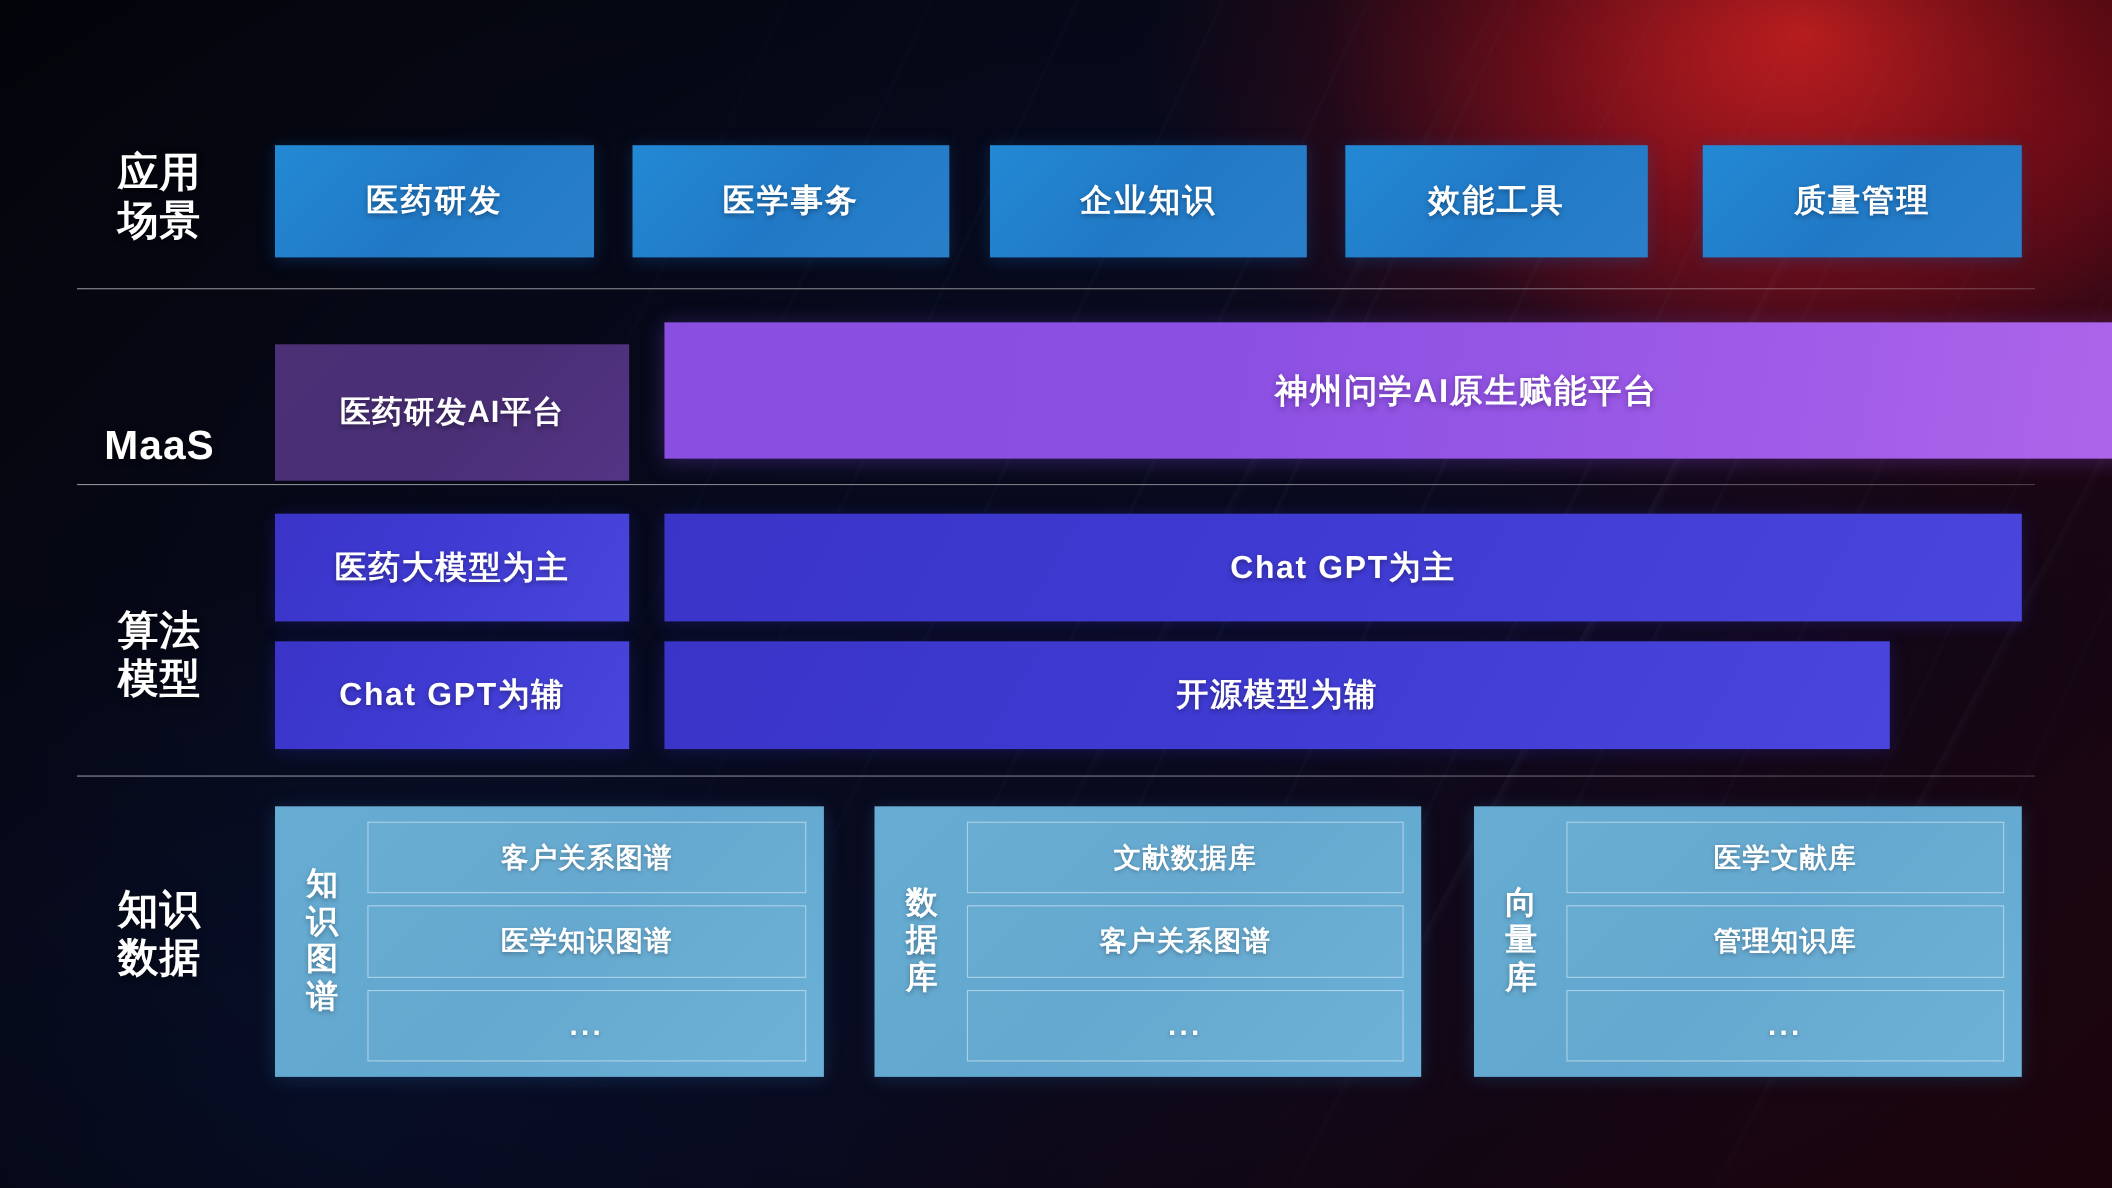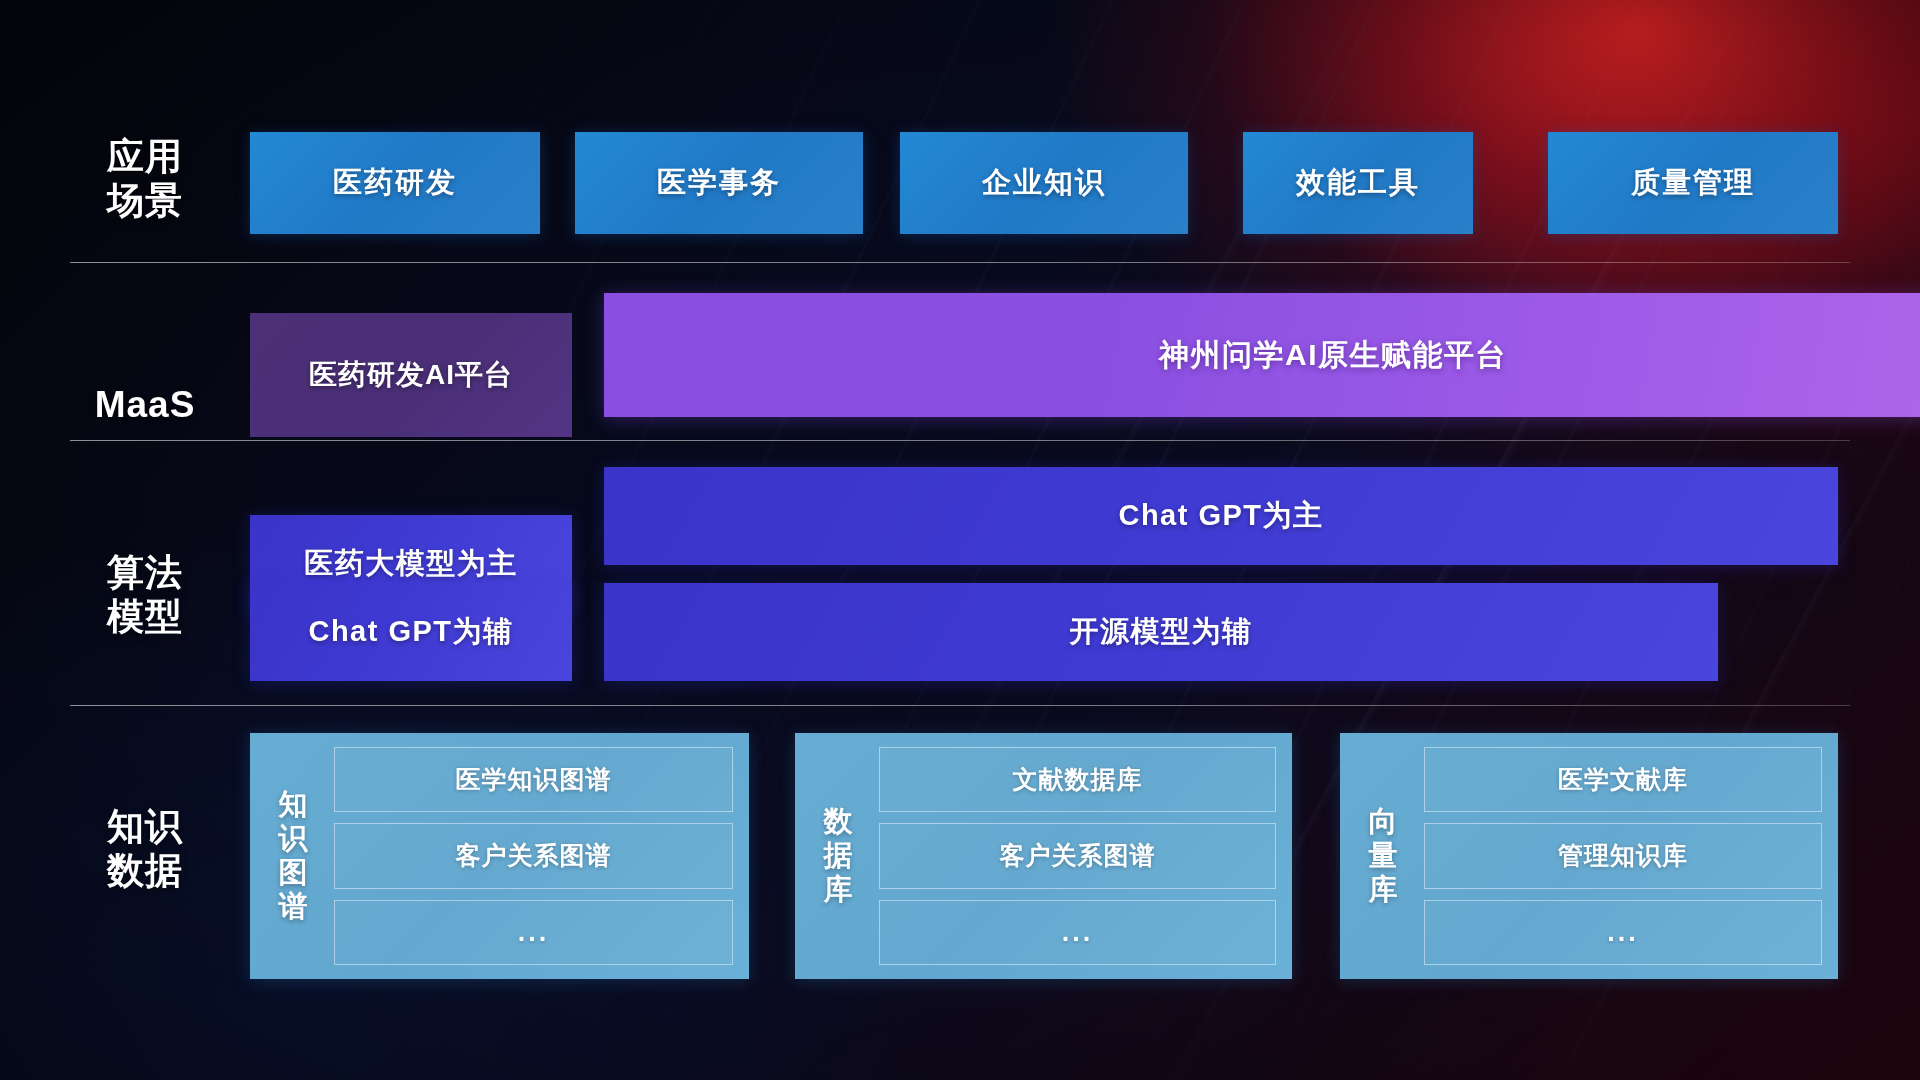--- a/index.html
+++ b/index.html
@@ -169,21 +169,21 @@
 
     <div class="app-box" style="left:250px;  width:290px; top:132px;">
       <span>医药研发</span>
     </div>
     <div class="app-box" style="left:575px;  width:288px; top:132px;">
       <span>医学事务</span>
     </div>
     <div class="app-box" style="left:900px;  width:288px; top:132px;">
       <span>企业知识</span>
     </div>
-    <div class="app-box" style="left:1223px; width:230px; top:132px;margin-left:20px;">
+    <div class="app-box" style="left:1223px; width:275px; top:132px;">
       <span>效能工具</span>
     </div>
     <div class="app-box" style="left:1548px; width:290px; top:132px;">
       <span>质量管理</span>
     </div>
 
     <div class="divider" style="top:262px;"></div>
 
     <div class="rowlabel" style="top:335px;margin-top:48px;">
       <div>MaaS</div>
@@ -196,21 +196,21 @@
       <span>神州问学AI原生赋能平台</span>
     </div>
 
     <div class="divider" style="top:440px;"></div>
 
     <div class="rowlabel" style="top:512px;margin-top:39px;">
       <div>算法</div>
       <div>模型</div>
     </div>
 
-    <div class="algo-box" style="left:250px; width:322px; top:467px;margin-top:48px;">
+    <div class="algo-box" style="left:250px; width:322px; top:467px;">
       <span>医药大模型为主</span>
     </div>
     <div class="algo-box" style="left:604px; width:1234px; top:467px;">
       <span>Chat GPT为主</span>
     </div>
 
     <div class="algo-box" style="left:250px; width:322px; top:583px;">
       <span>Chat GPT为辅</span>
     </div>
     <div class="algo-box" style="left:604px; width:1114px; top:583px;">
@@ -225,22 +225,22 @@
     </div>
 
     <div class="kgroup" style="left:250px; width:499px; top:733px;">
       <div class="kgroup-label">
         <span>知</span>
         <span>识</span>
         <span>图</span>
         <span>谱</span>
       </div>
       <div class="kgroup-items">
+        <div class="kchip">客户关系图谱</div>
         <div class="kchip">医学知识图谱</div>
-        <div class="kchip">客户关系图谱</div>
         <div class="kchip ellipsis">...</div>
       </div>
     </div>
 
     <div class="kgroup" style="left:795px; width:497px; top:733px;">
       <div class="kgroup-label">
         <span>数</span>
         <span>据</span>
         <span>库</span>
       </div>

